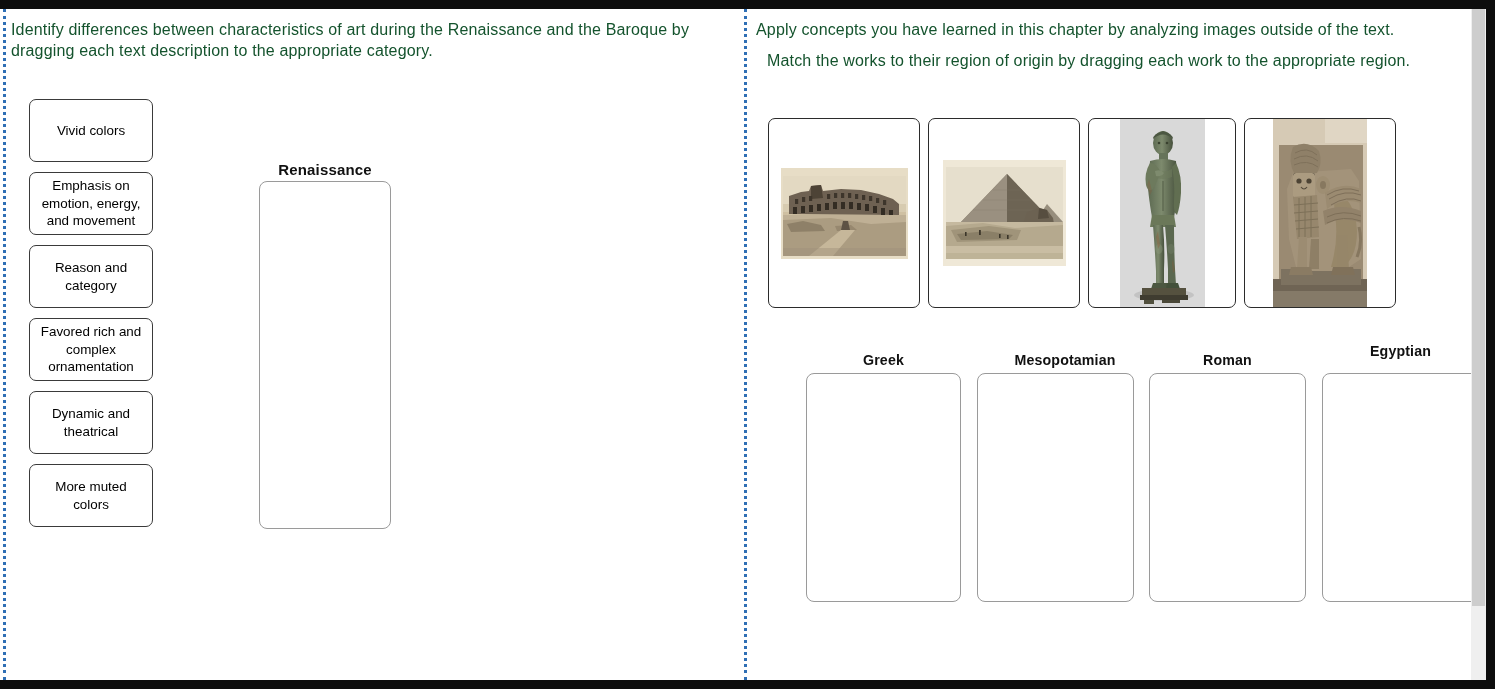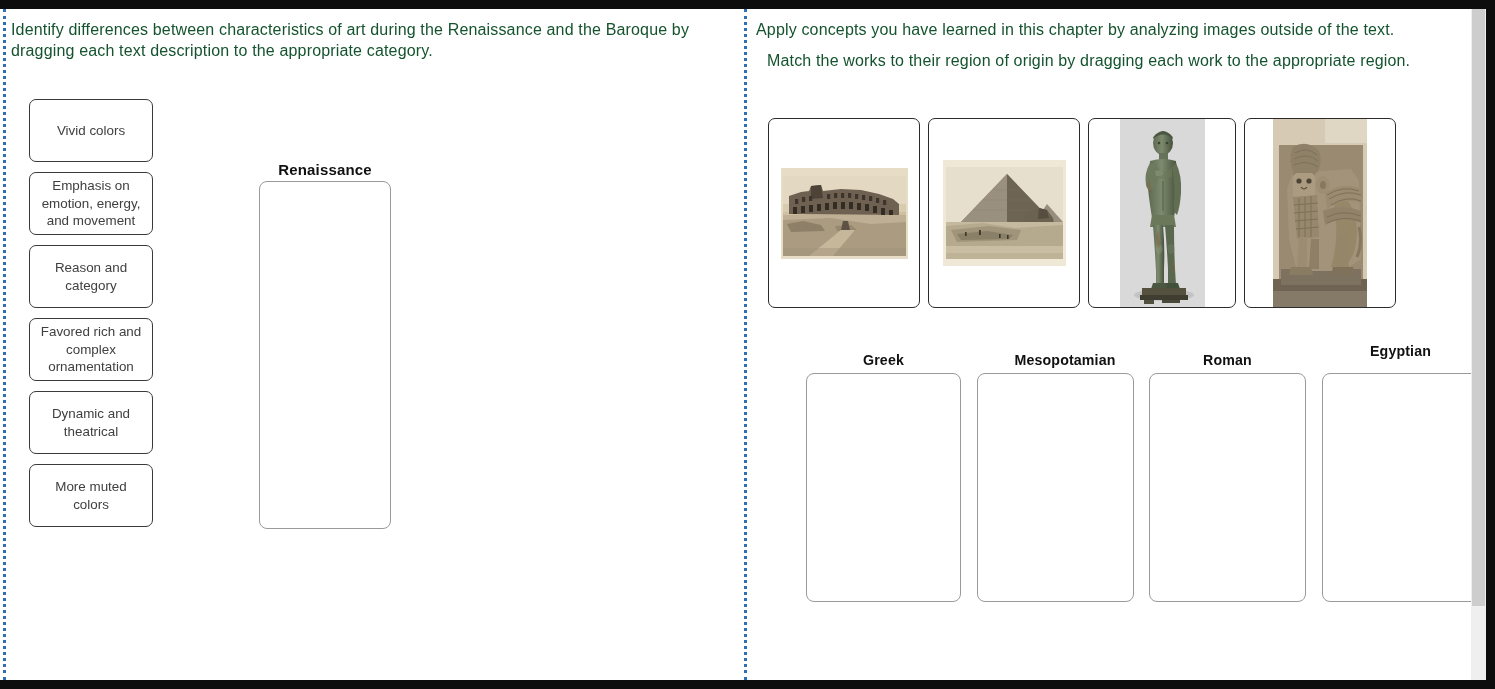--- a/index.html
+++ b/index.html
@@ -105,21 +105,21 @@
     left: 29px;
     top: 90px;
     width: 124px;
   }
   .chip {
     box-sizing: border-box;
     width: 124px;
     border: 1px solid #3a3a3a;
     border-radius: 7px;
     background: #ffffff;
-    color: #404040;
+    color: #000000;
     font-size: 13.4px;
     line-height: 17.5px;
     text-align: center;
     display: flex;
     align-items: center;
     justify-content: center;
     padding: 4px 7px;
     margin-bottom: 10px;
     cursor: grab;
   }

